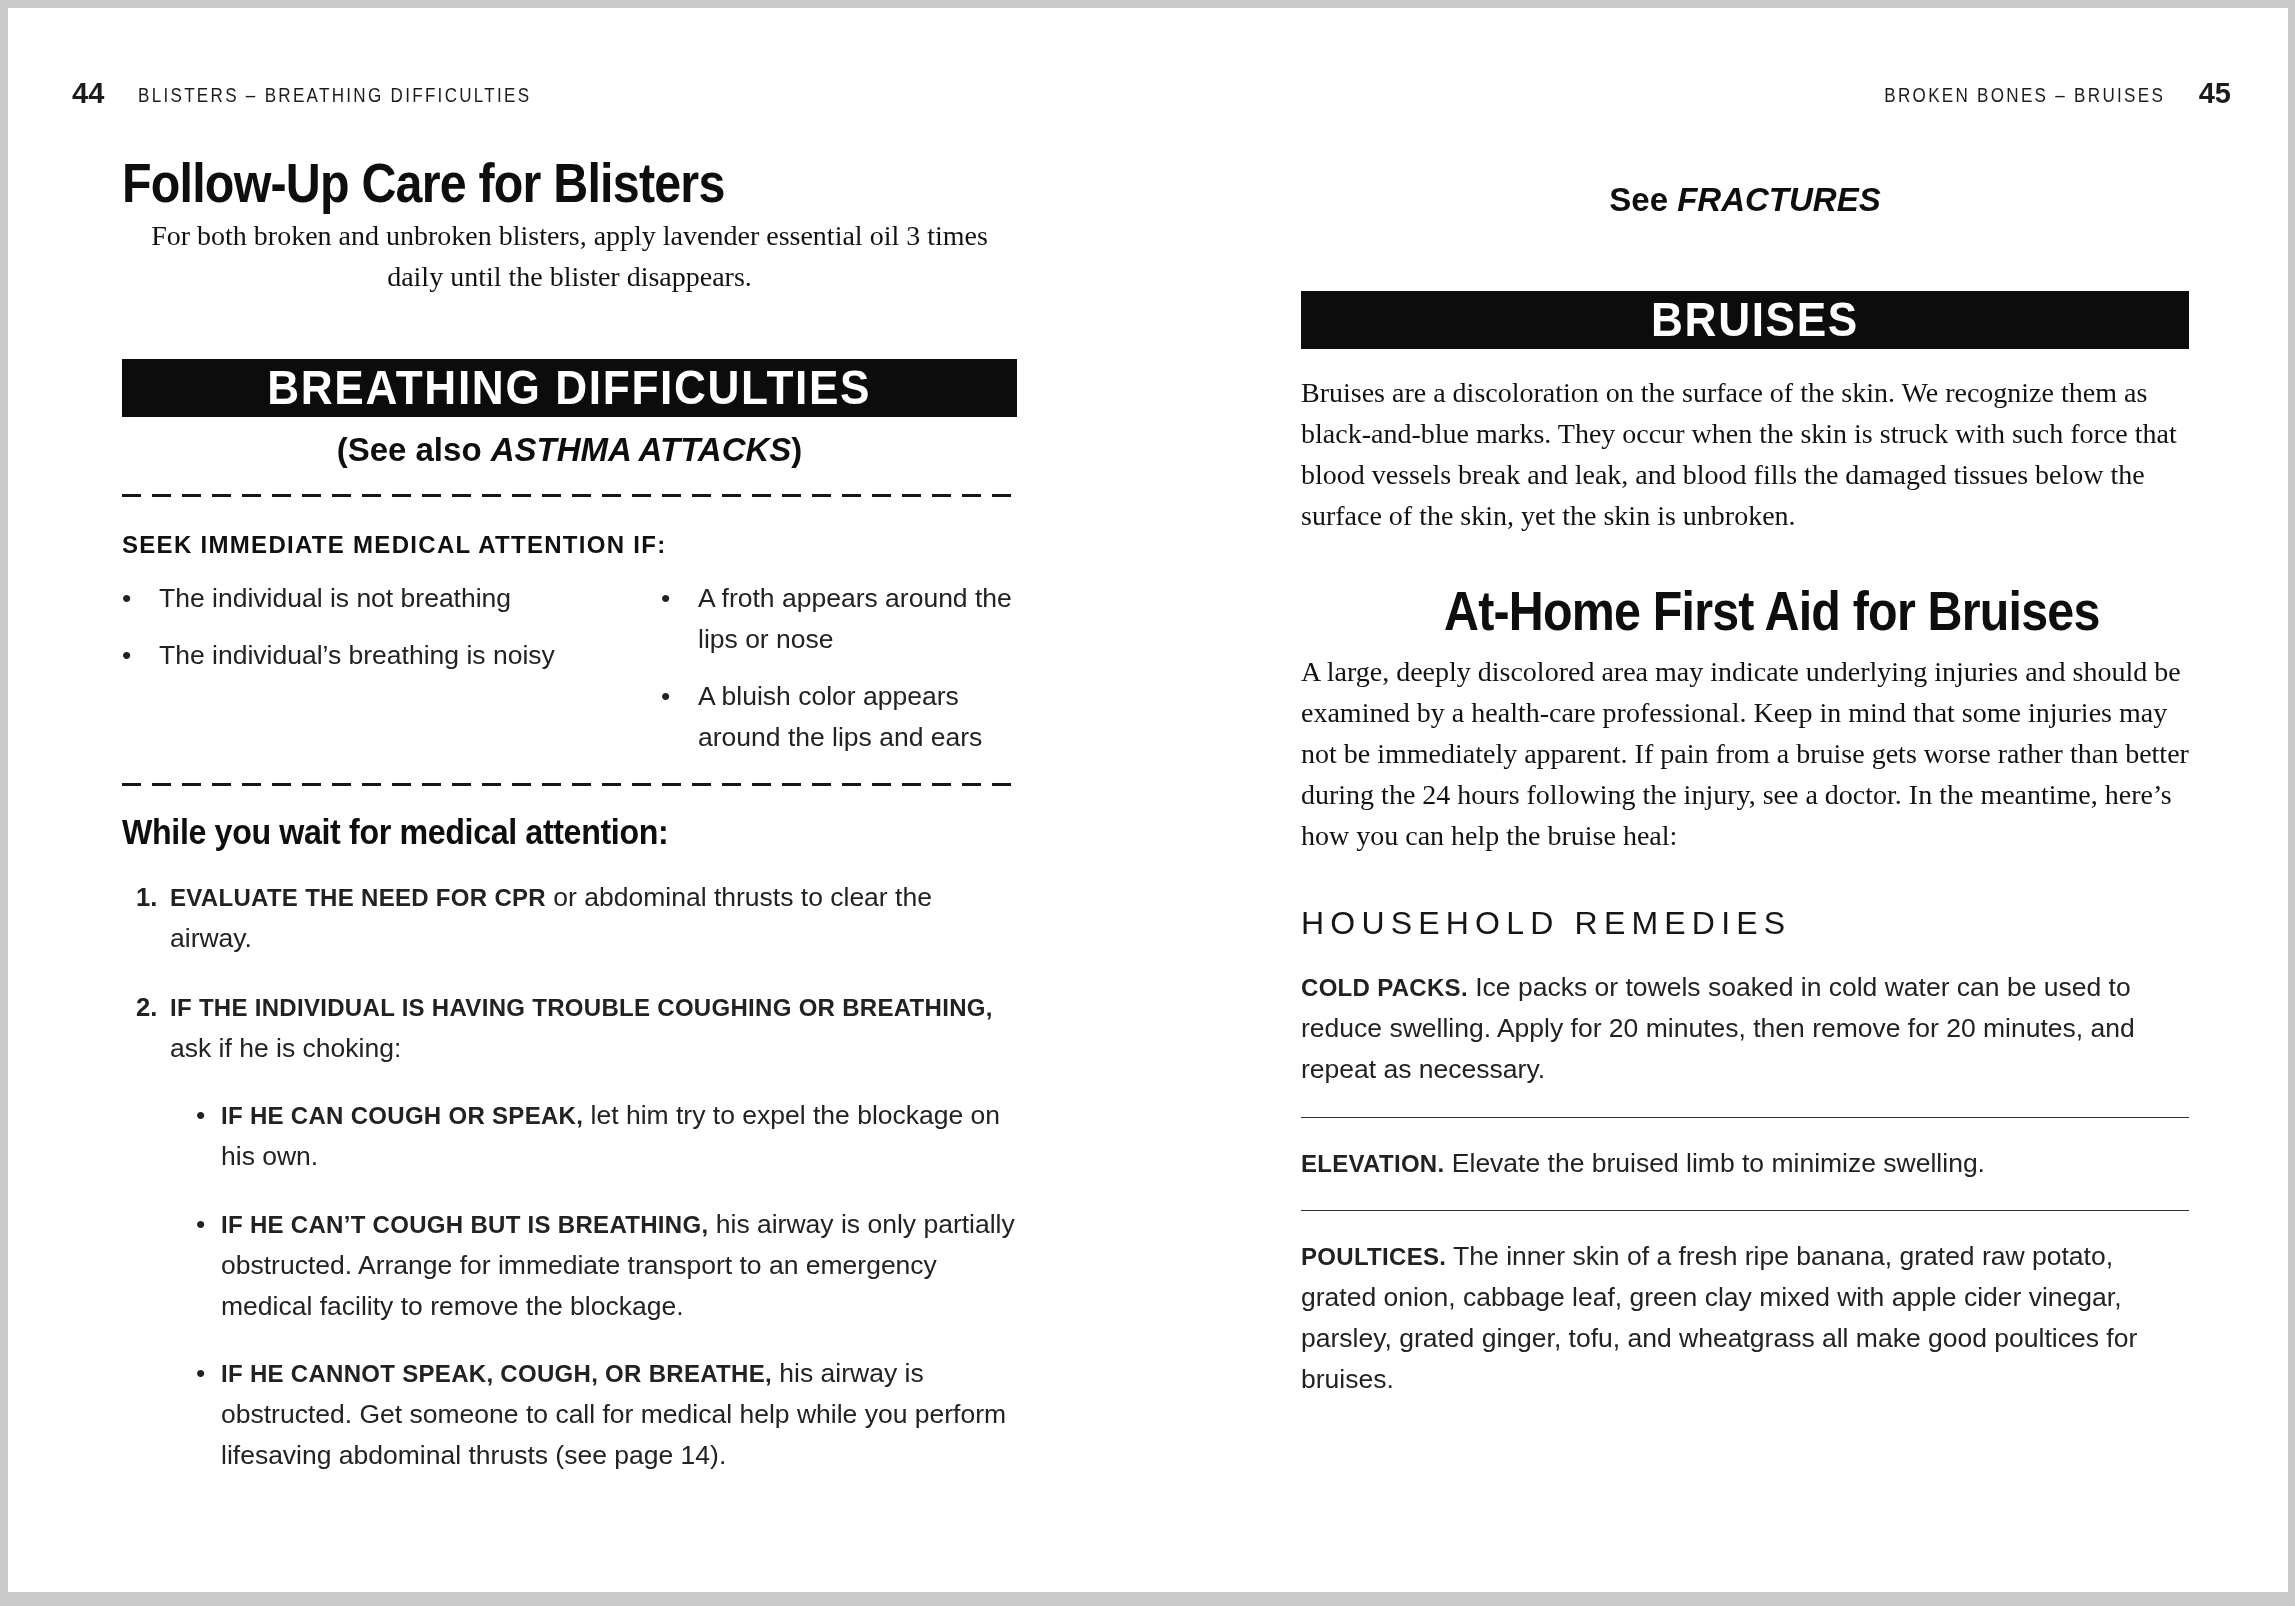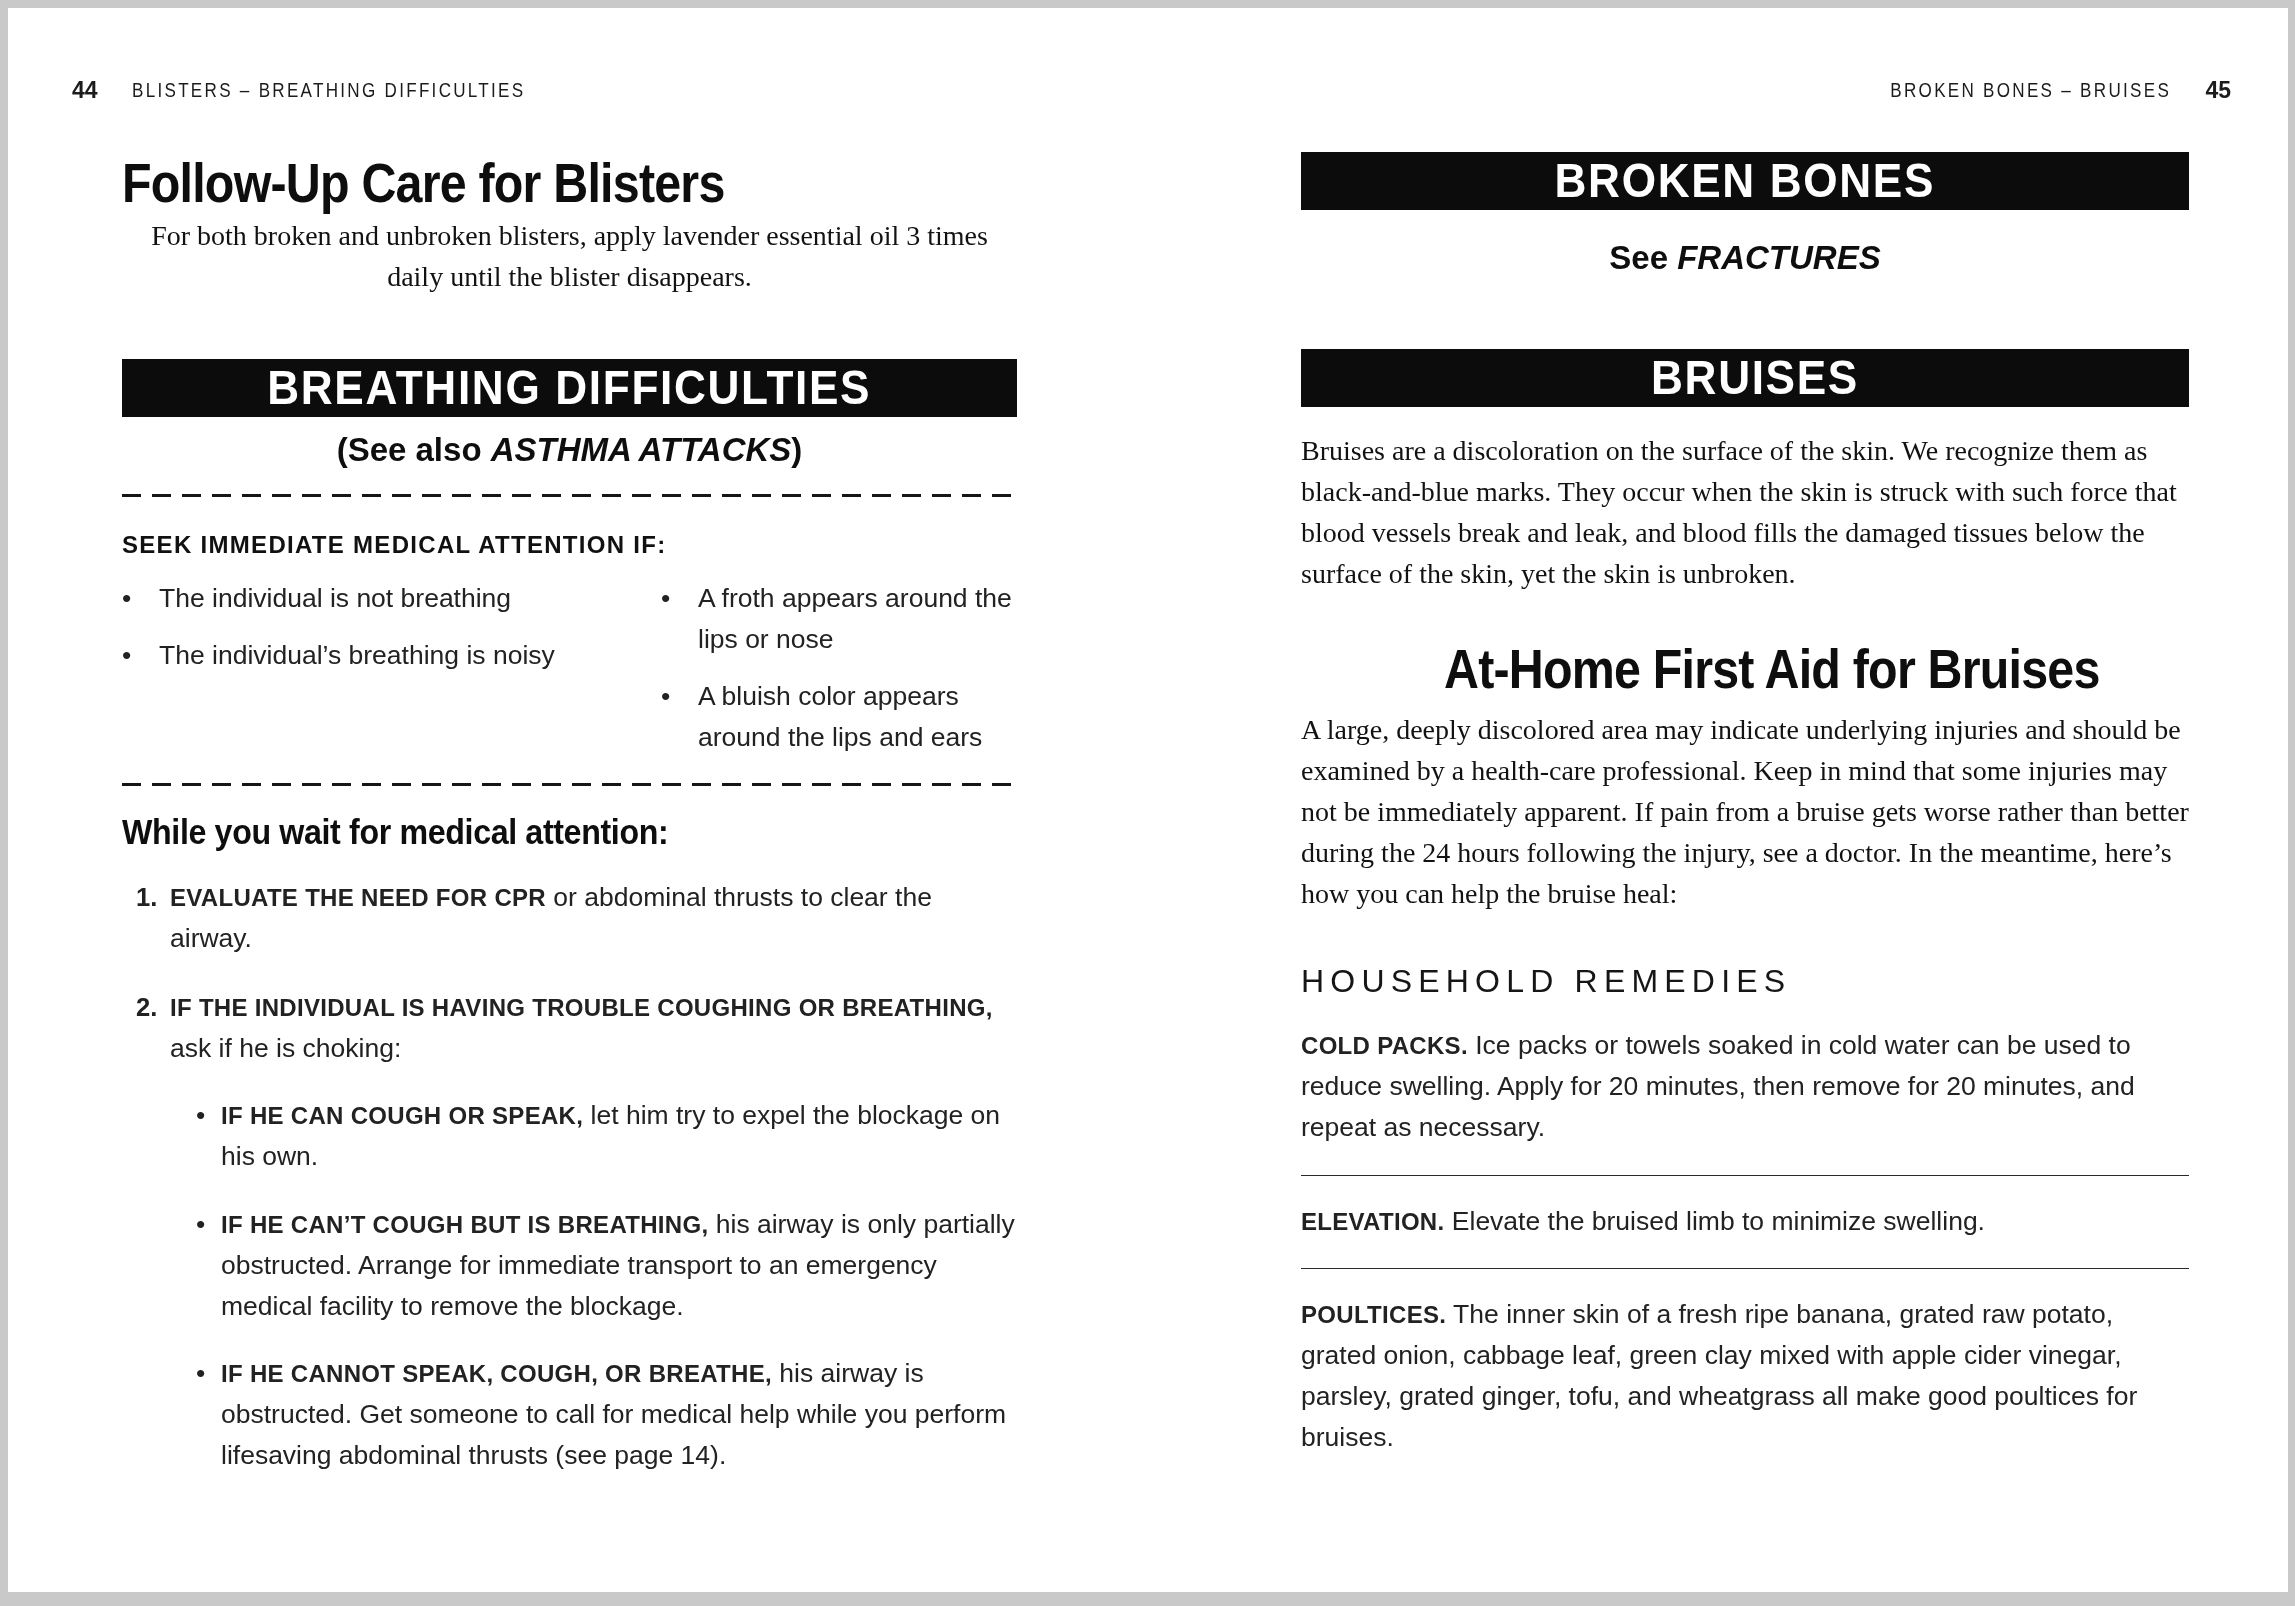--- a/index.html
+++ b/index.html
@@ -21,21 +21,21 @@
   .running-head {
     position: absolute; top: 69px;
     font-size: 19.4px; letter-spacing: 2.6px;
     color: #1c1c1c; white-space: nowrap;
   }
   .rh-left { left: 64px; }
   .rh-right { right: 57px; }
   .rh-title { display: inline-block; transform: scaleX(0.88); }
   .rh-left .rh-title { transform-origin: left center; margin-left: 34px; }
   .rh-right .rh-title { transform-origin: right center; margin-right: 34px; }
-  .page-num { font-weight: 700; font-size: 23px; letter-spacing: 0; vertical-align: -0.9px; margin-top: 12px; }
+  .page-num { font-weight: 700; font-size: 29px; letter-spacing: 0; vertical-align: -0.9px; margin-top: 12px; }
 
   
   .col { position: absolute; }
   .left-col  { left: 114px;  top: 148px; width: 895px; }
   .right-col { left: 1293px; top: 144px; width: 888px; }
 
   
   .h-cond { line-height: 1.0; white-space: nowrap; }
   .h-cond .inner {
     display: inline-block; transform: scaleX(0.88); transform-origin: left bottom;
@@ -197,23 +197,20 @@
 
       <div class="sub sans-body">
         <span class="dot">•</span>
         <span><span class="lead">IF HE CANNOT SPEAK, COUGH, OR BREATHE,</span><span> his airway is obstructed. Get someone to call for medical help while you perform lifesaving abdominal thrusts (see page 14).</span></span>
       </div>
 
     </div>
 
     <div class="col right-col">
 
-      <div class="banner">
-        <span class="inner">BROKEN BONES</span>
-      </div>
       <div class="see-also see-fractures">
         <span>See </span><span class="it">FRACTURES</span>
       </div>
 
       <div class="banner banner-bruises">
         <span class="inner">BRUISES</span>
       </div>
 
       <p class="serif bruises-intro">Bruises are a discoloration on the surface of the skin. We recognize them as black-and-blue marks. They occur when the skin is struck with such force that blood vessels break and leak, and blood fills the damaged tissues below the surface of the skin, yet the skin is unbroken.</p>
 

